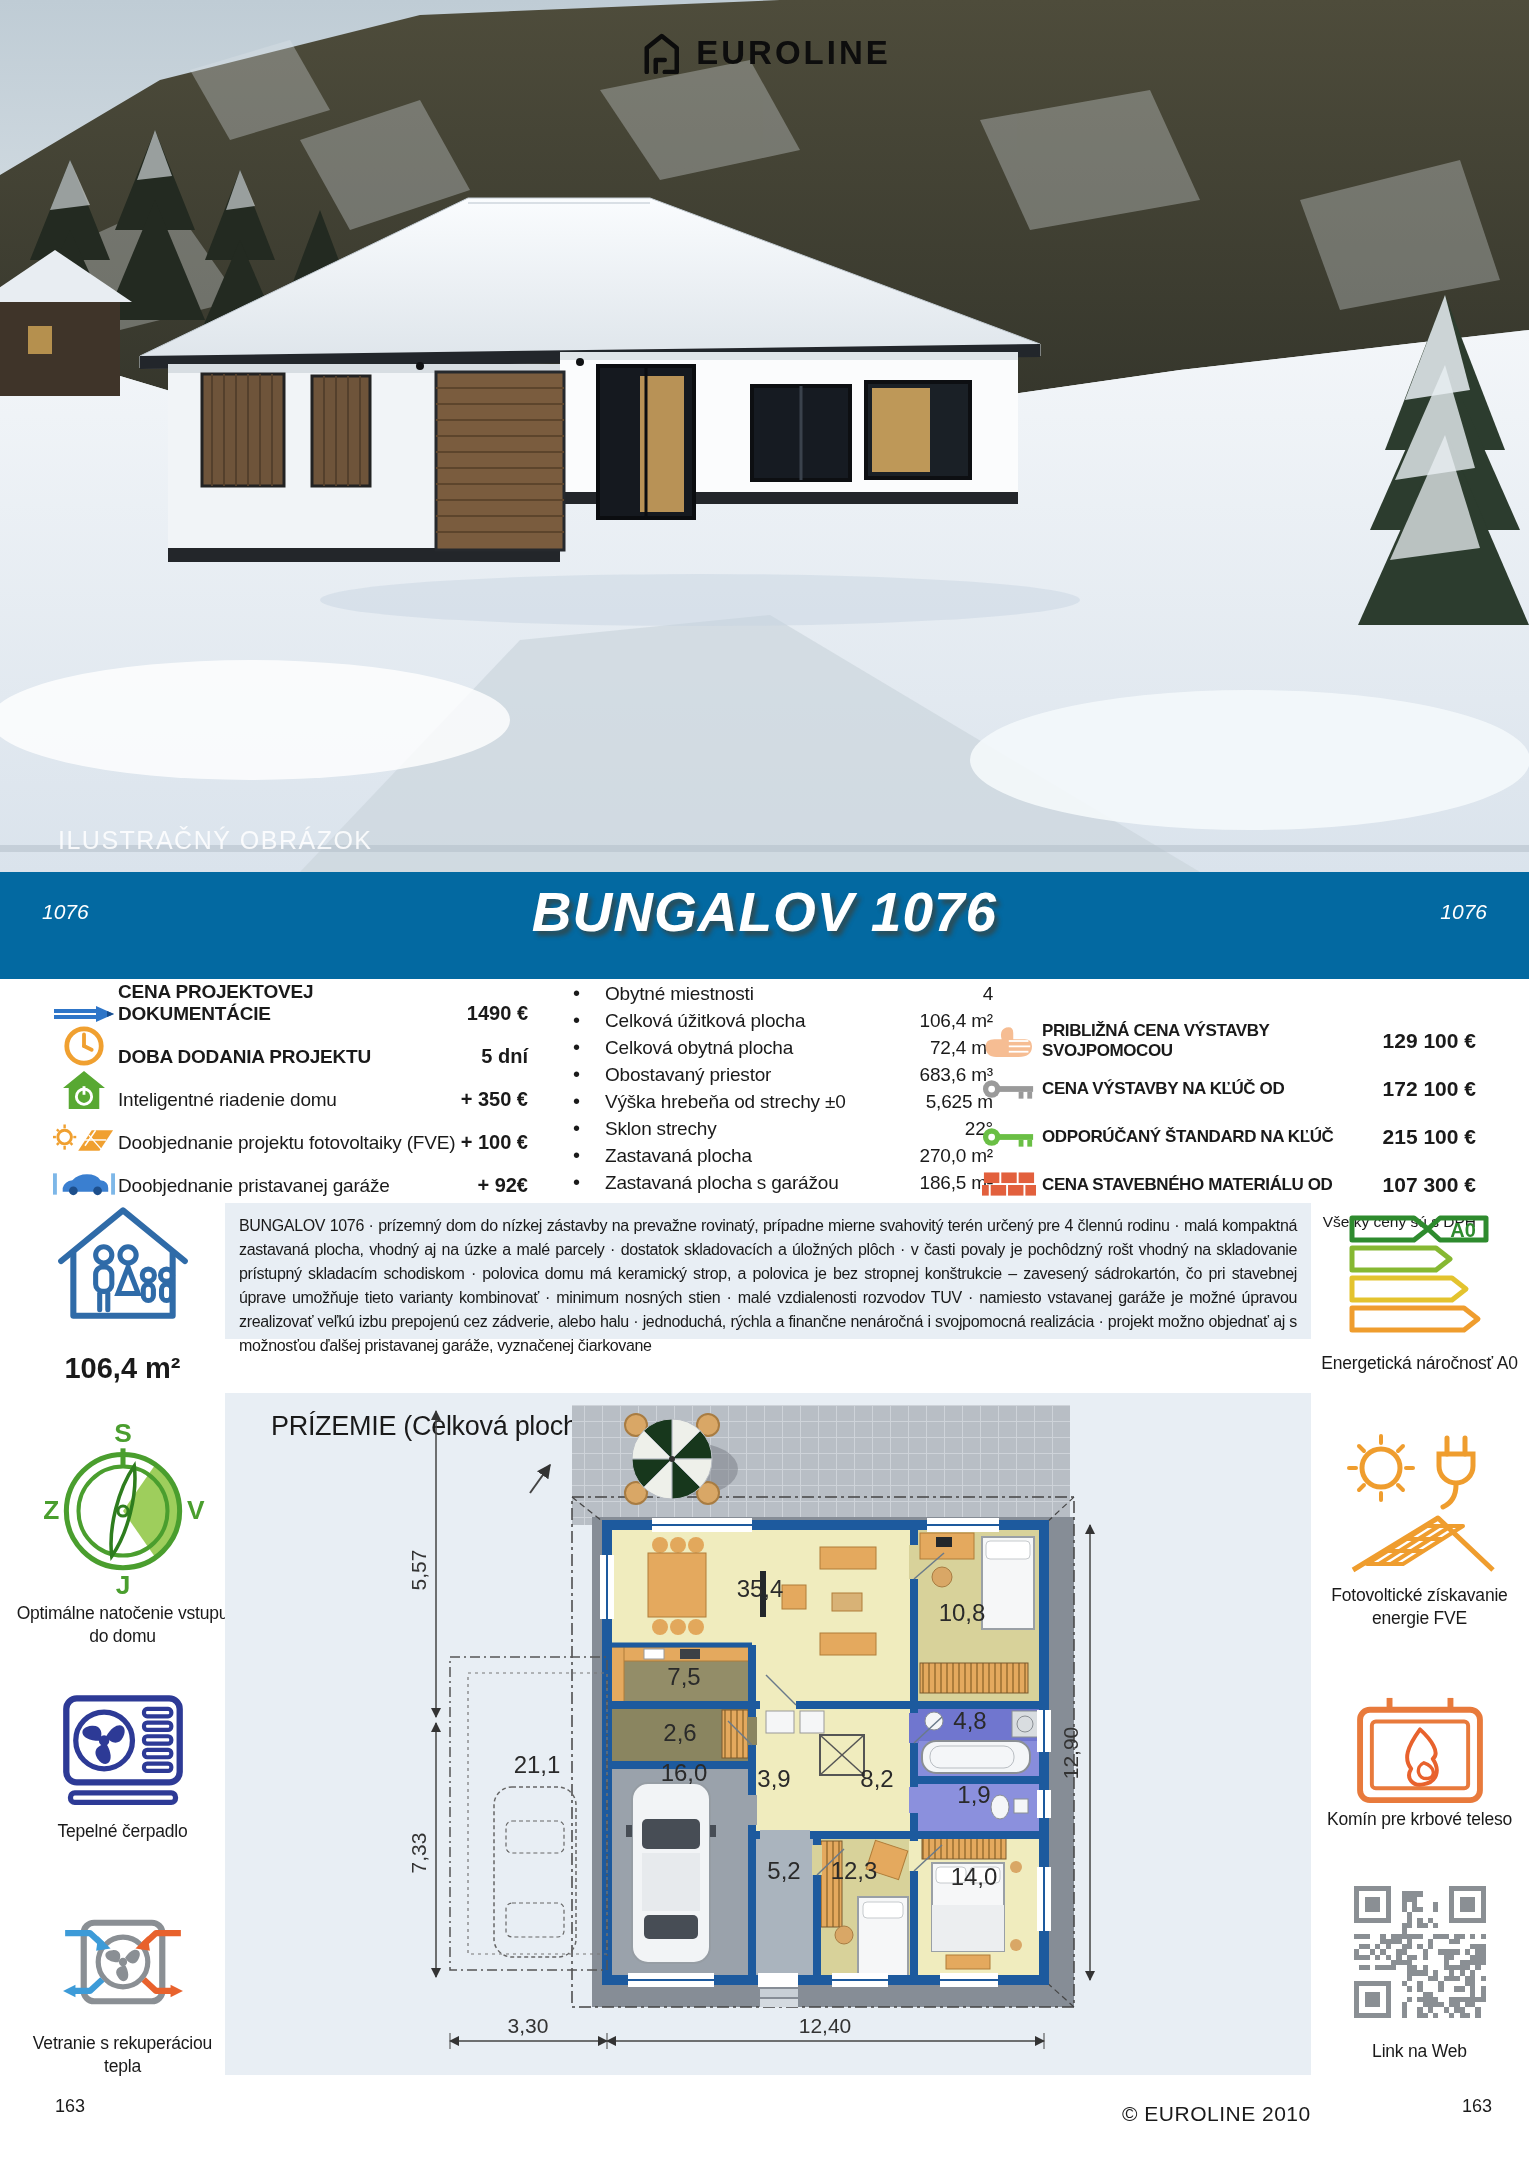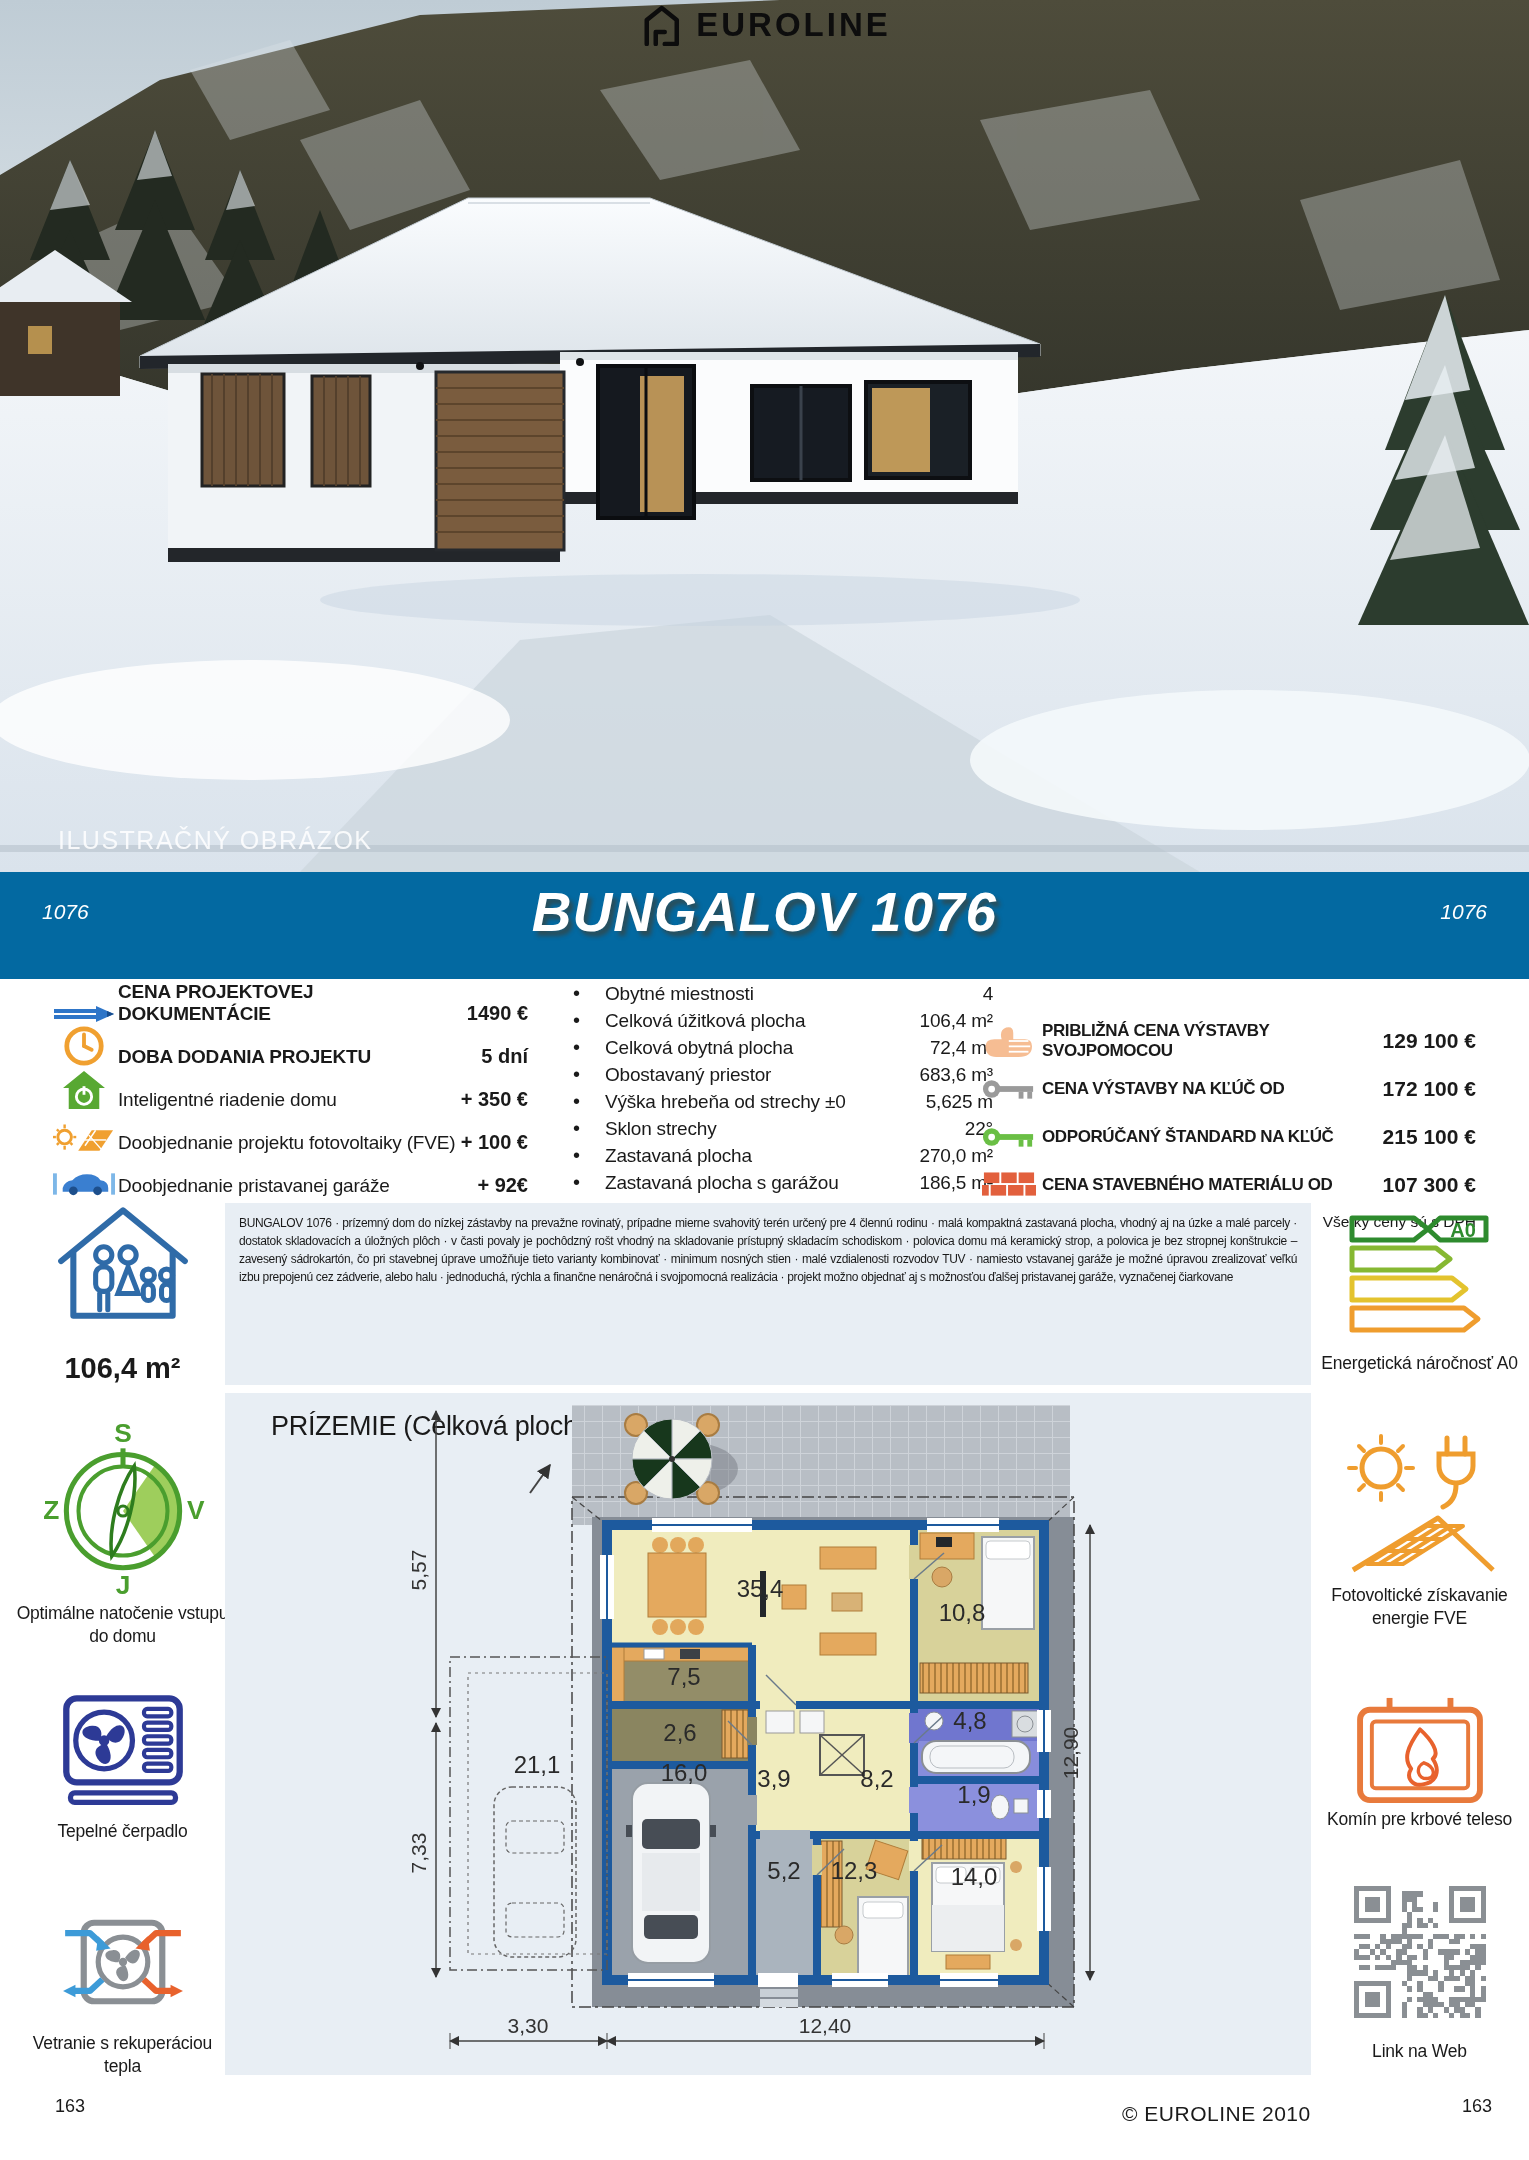--- a/index.html
+++ b/index.html
@@ -1,21 +1,21 @@
 <!DOCTYPE html>
 <html><head>
 <meta charset="utf-8">
 <style>
   html,body{margin:0;padding:0;background:#888;}
   .page{position:relative;width:1529px;height:2160px;background:#ffffff;
         font-family:"Liberation Sans",sans-serif;color:#1a1a1a;overflow:hidden;margin:0 auto;}
   
   .photo{position:absolute;left:0;top:0;width:1529px;height:872px;overflow:hidden;}
   .photo svg{display:block;width:100%;height:100%;}
-  .logo{position:absolute;top:4px;left:50%;transform:translateX(-50%);
+  .logo{position:absolute;top:32px;left:50%;transform:translateX(-50%);
         display:flex;align-items:center;gap:12px;}
   .logo-text{font-size:33px;font-weight:bold;letter-spacing:3px;color:#0d0d0d;}
   .watermark{position:absolute;left:58px;top:826px;font-size:25px;letter-spacing:1.5px;
              color:rgba(255,255,255,.85);}
   
   .banner{position:absolute;left:0;top:872px;width:1529px;height:107px;background:#0369a1;font-style:italic;}
   .banner-title{position:absolute;left:0;right:0;top:8px;text-align:center;color:#fff;
                 font-size:55px;font-weight:bold;letter-spacing:1px;
                 text-shadow:4px 5px 4px rgba(90,45,0,.45);}
   .banner-code{position:absolute;top:28px;color:#fff;font-size:21px;}
@@ -33,22 +33,22 @@
   .mrow .bullet::before{content:"•";font-size:20px;}
   .mrow .lab{flex:1;}
   .mrow .val{white-space:nowrap;}
   .rcol{position:absolute;left:982px;top:985px;width:494px;margin-top:32px;}
   .rrow{display:flex;align-items:center;height:48px;}
   .rrow .ic{flex:0 0 60px;display:flex;justify-content:flex-start;align-items:center;}
   .rrow .lab{flex:1;font-size:17px;font-weight:bold;letter-spacing:-0.4px;}
   .rrow .val{font-weight:bold;font-size:21px;white-space:nowrap;}
   .rnotes{display:flex;justify-content:space-between;margin-top:4px;font-size:15.5px;}
   
-  .desc{position:absolute;left:225px;top:1203px;width:1086px;height:182px;background:#e8eef4;
-        box-sizing:border-box;padding:11px 14px;font-size:12px;line-height:1.5;
+  .desc{position:absolute;left:225px;top:1203px;width:1086px;height:136px;background:#e8eef4;
+        box-sizing:border-box;padding:11px 14px;font-size:16px;line-height:1.5;
         text-align:justify;letter-spacing:-0.35px;}
   
   .plan-panel{position:absolute;left:225px;top:1393px;width:1086px;height:682px;background:#e8eef4;}
   .plan-title{position:absolute;left:46px;top:18px;font-size:27px;letter-spacing:-0.3px;}
   .plan-svg{position:absolute;left:172px;top:8px;}
   
   .rail-item{position:absolute;width:215px;text-align:center;}
   .rail-item.left{left:15px;} .rail-item.right{left:1312px;}
   .rail-caption{font-size:17.5px;line-height:1.32;letter-spacing:-0.2px;}
   .rail-area{font-size:29px;font-weight:bold;}

